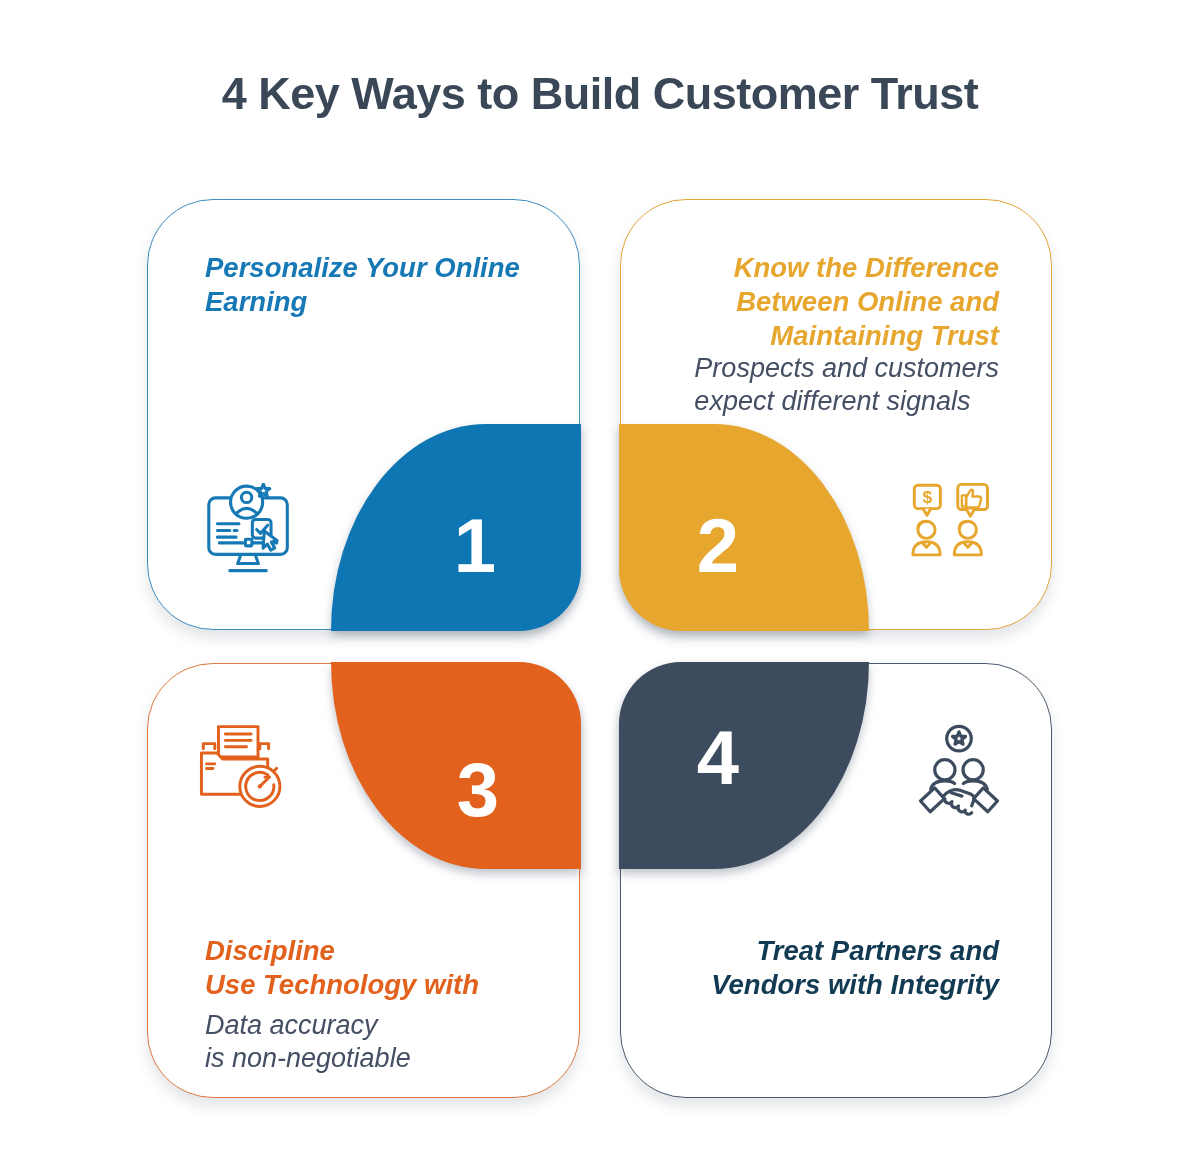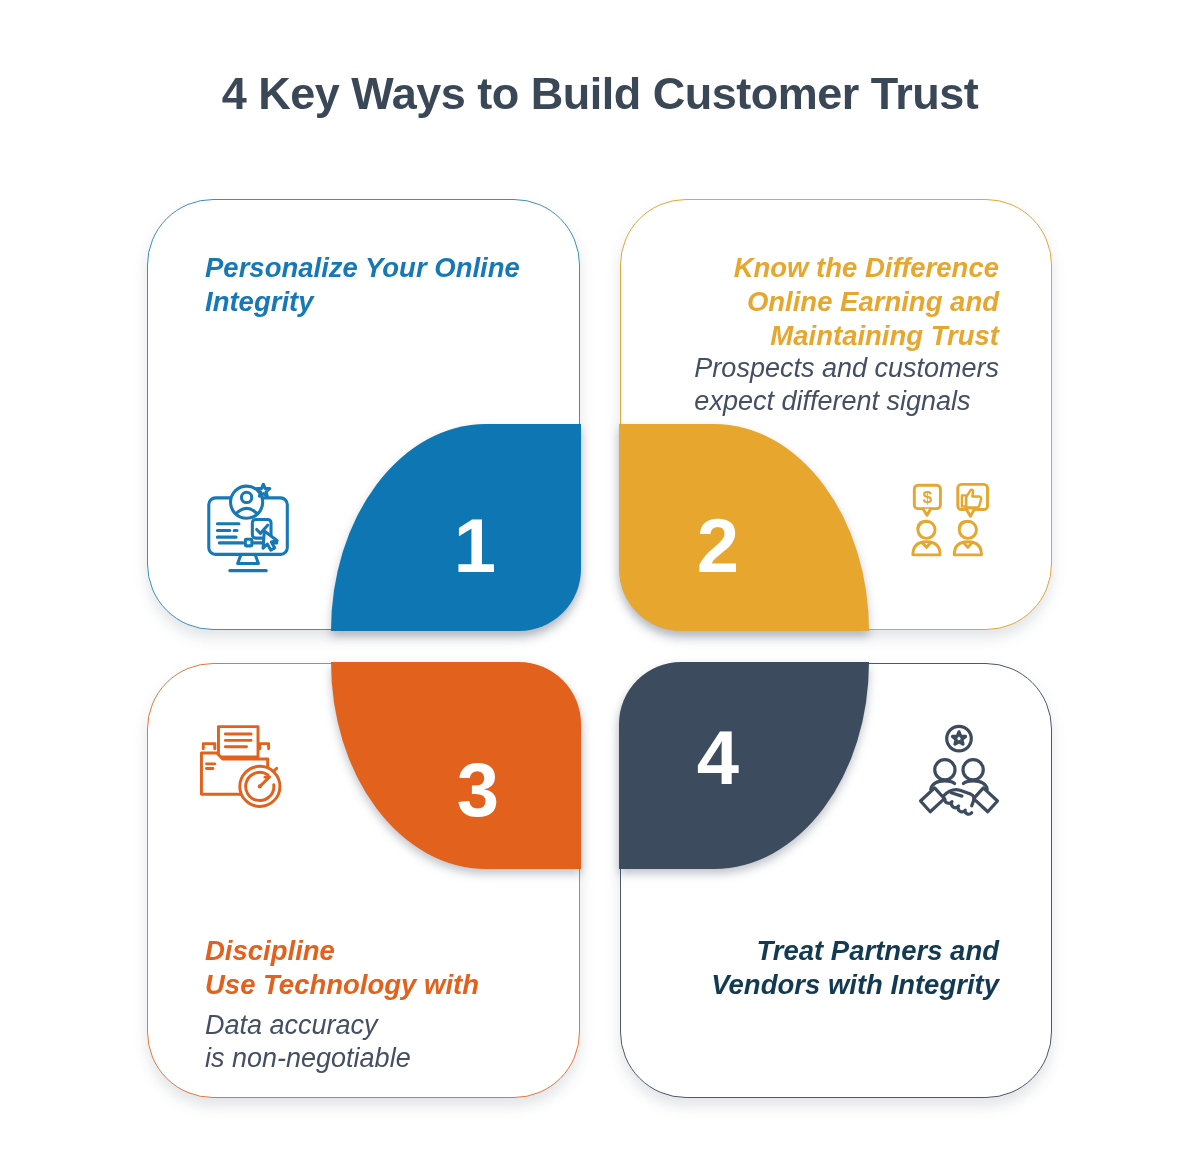--- a/index.html
+++ b/index.html
@@ -50,21 +50,21 @@
 </head>
 <body>
 
 <div class="canvas">
 
   <h1 class="title">4 Key Ways to Build Customer Trust</h1>
 
   <section class="card card1">
     <h2 class="heading">
       <span class="ln">Personalize Your Online</span>
-      <span class="ln">Integrity</span>
+      <span class="ln">Earning</span>
     </h2>
     <svg class="icon" viewBox="0 0 94 96">
       <g class="stroke s-blue" stroke-width="3.2">
         <rect x="5" y="15.5" width="82" height="59" rx="7"></rect>
         <path d="M16,62.5 H40.5 M50.5,62.5 H76"></path>
         <rect x="43.2" y="58.8" width="6.8" height="6.8" rx="1"></rect>
         <path d="M38.5,74.8 L35.2,84 L56.8,84 L53.5,74.8"></path>
         <path d="M27,91.5 H65"></path>
         <circle cx="44.5" cy="20" r="16.8" class="wfill"></circle>
         <circle cx="44.5" cy="15" r="5.4"></circle>
@@ -77,21 +77,21 @@
       </g>
     </svg>
     <div class="blob blob1">
       <span class="num">1</span>
     </div>
   </section>
 
   <section class="card card2">
     <h2 class="heading">
       <span class="ln">Know the Difference</span>
-      <span class="ln">Online Earning and</span>
+      <span class="ln">Between Online and</span>
       <span class="ln">Maintaining Trust</span>
     </h2>
     <p class="bodytxt">
       <span class="ln">Prospects and customers</span>
       <span class="ln">expect different signals</span>
     </p>
     <svg class="icon" viewBox="0 0 94 84">
       <g class="stroke s-gold" stroke-width="3.2">
         <rect x="8" y="3" width="28.5" height="25.5" rx="4" class="wfill"></rect>
         <path class="wfill" d="M17.5,28.5 L21.8,35.8 L26,28.5"></path>

